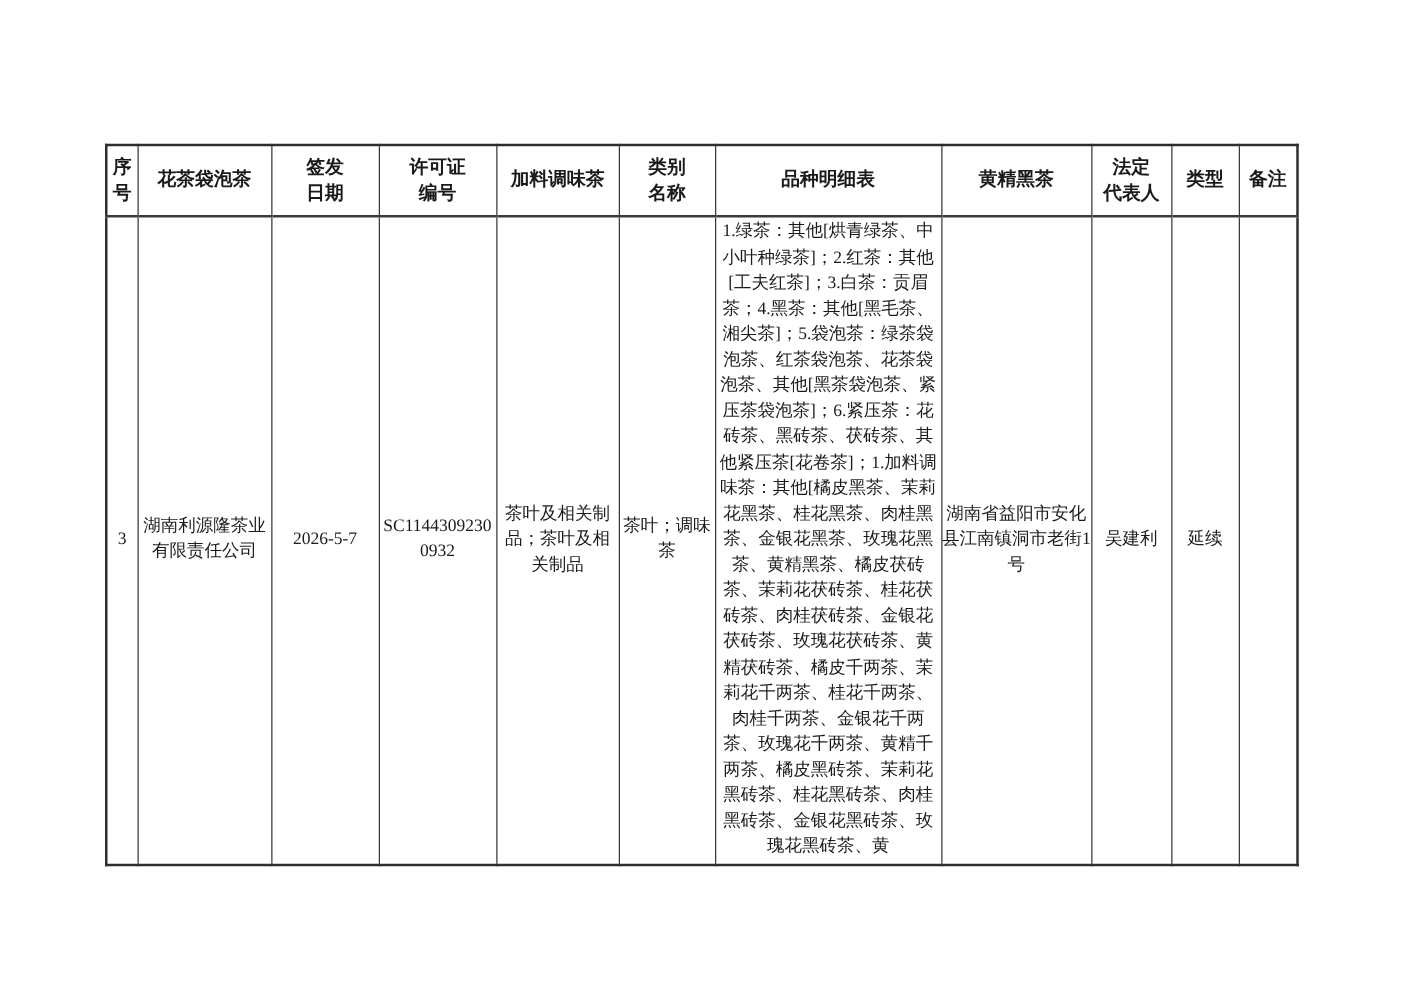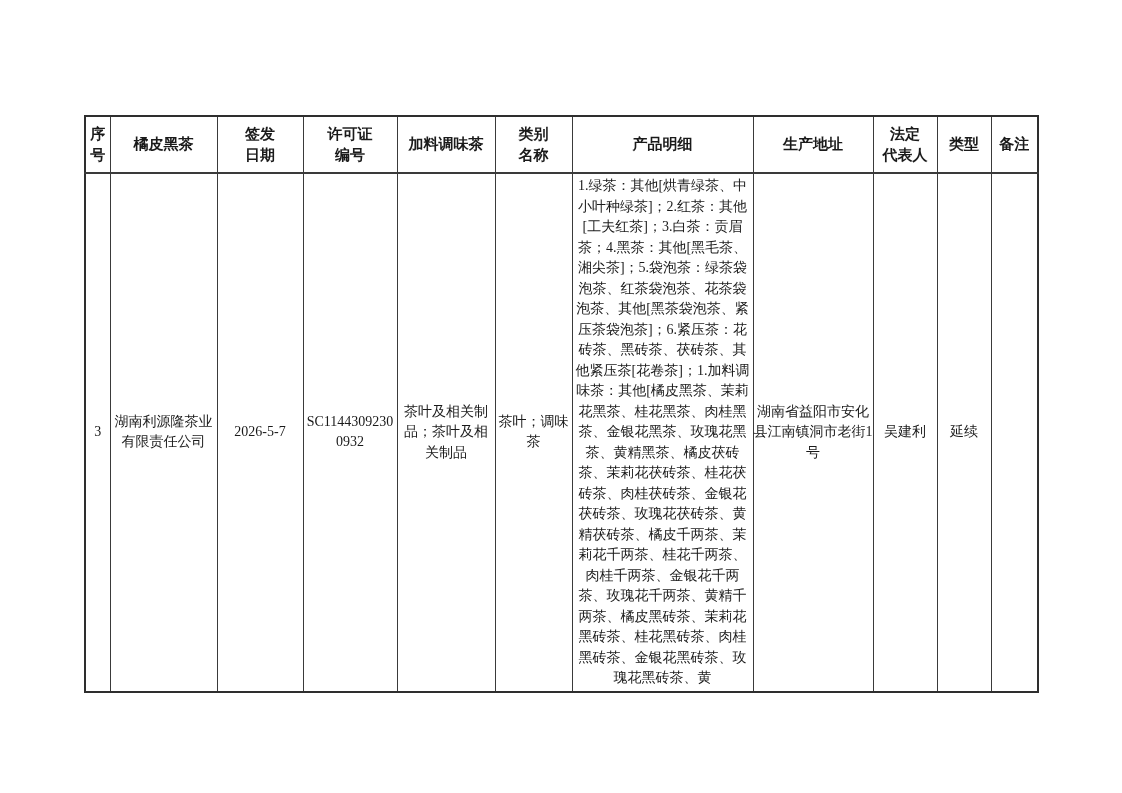--- a/index.html
+++ b/index.html
@@ -79,30 +79,30 @@
         <col class="c-variety">
         <col class="c-address">
       <col class="c-legal">
         <col class="c-type">
         <col class="c-remark">
     </colgroup>
     <thead>
       <tr>
         <th>序
 号</th>
-        <th>橘皮黑茶</th>
+        <th>花茶袋泡茶</th>
         <th>签发
 日期</th>
         <th>许可证
 编号</th>
         <th>加料调味茶</th>
         <th>类别
 名称</th>
-        <th>产品明细</th>
-        <th>生产地址</th>
+        <th>品种明细表</th>
+        <th>黄精黑茶</th>
         <th>法定
 代表人</th>
         <th>类型</th>
         <th>备注</th>
       </tr>
     </thead>
     <tbody>
       <tr>
         <td class="cell-index">3</td>
         <td class="cell-company">湖南利源隆茶业有限责任公司</td>

